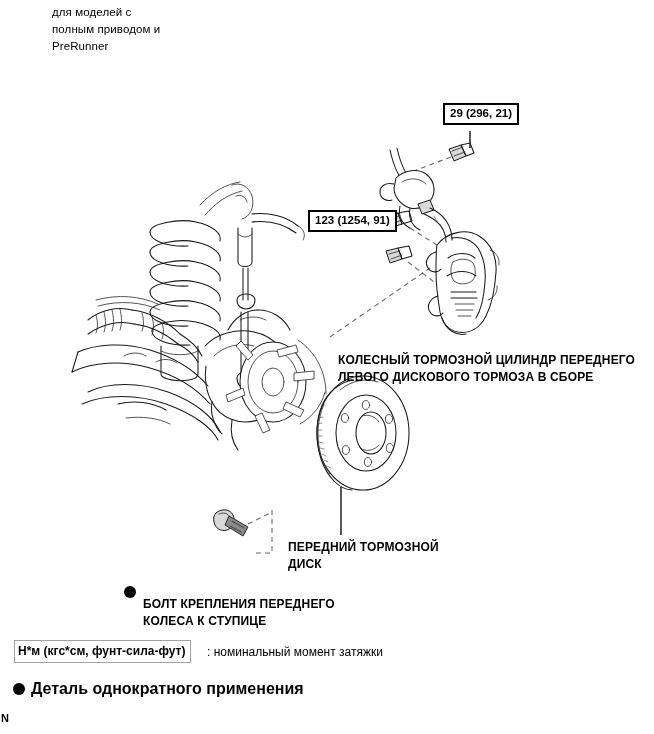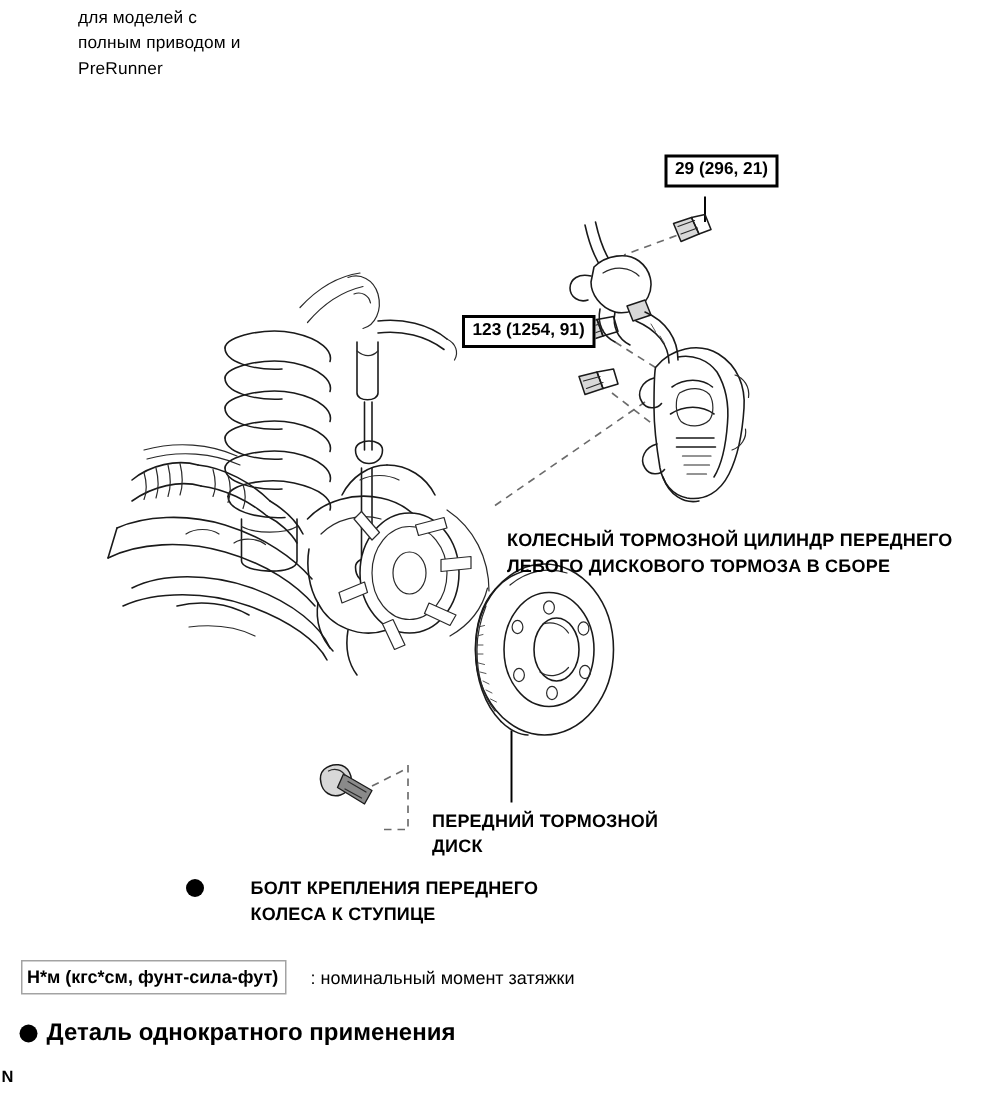--- a/index.html
+++ b/index.html
@@ -51,21 +51,21 @@
   .part-label {
     position: absolute;
     font-size: 12px;
     font-weight: bold;
     line-height: 16.5px;
     letter-spacing: 0.15px;
     white-space: pre-line;
   }
   #label-caliper { left: 338px; top: 352px; }
   #label-disc { left: 288px; top: 539px; }
-  #label-bolt { left: 143px; top: 584px; margin-left: 24px; }
+  #label-bolt { left: 143px; top: 596px; }
 
   .bullet-dot {
     position: absolute;
     width: 12px;
     height: 12px;
     border-radius: 50%;
     background: #000;
   }
   #bullet-bolt { left: 124px; top: 586px; }
   #bullet-legend { left: 13px; top: 683px; }

